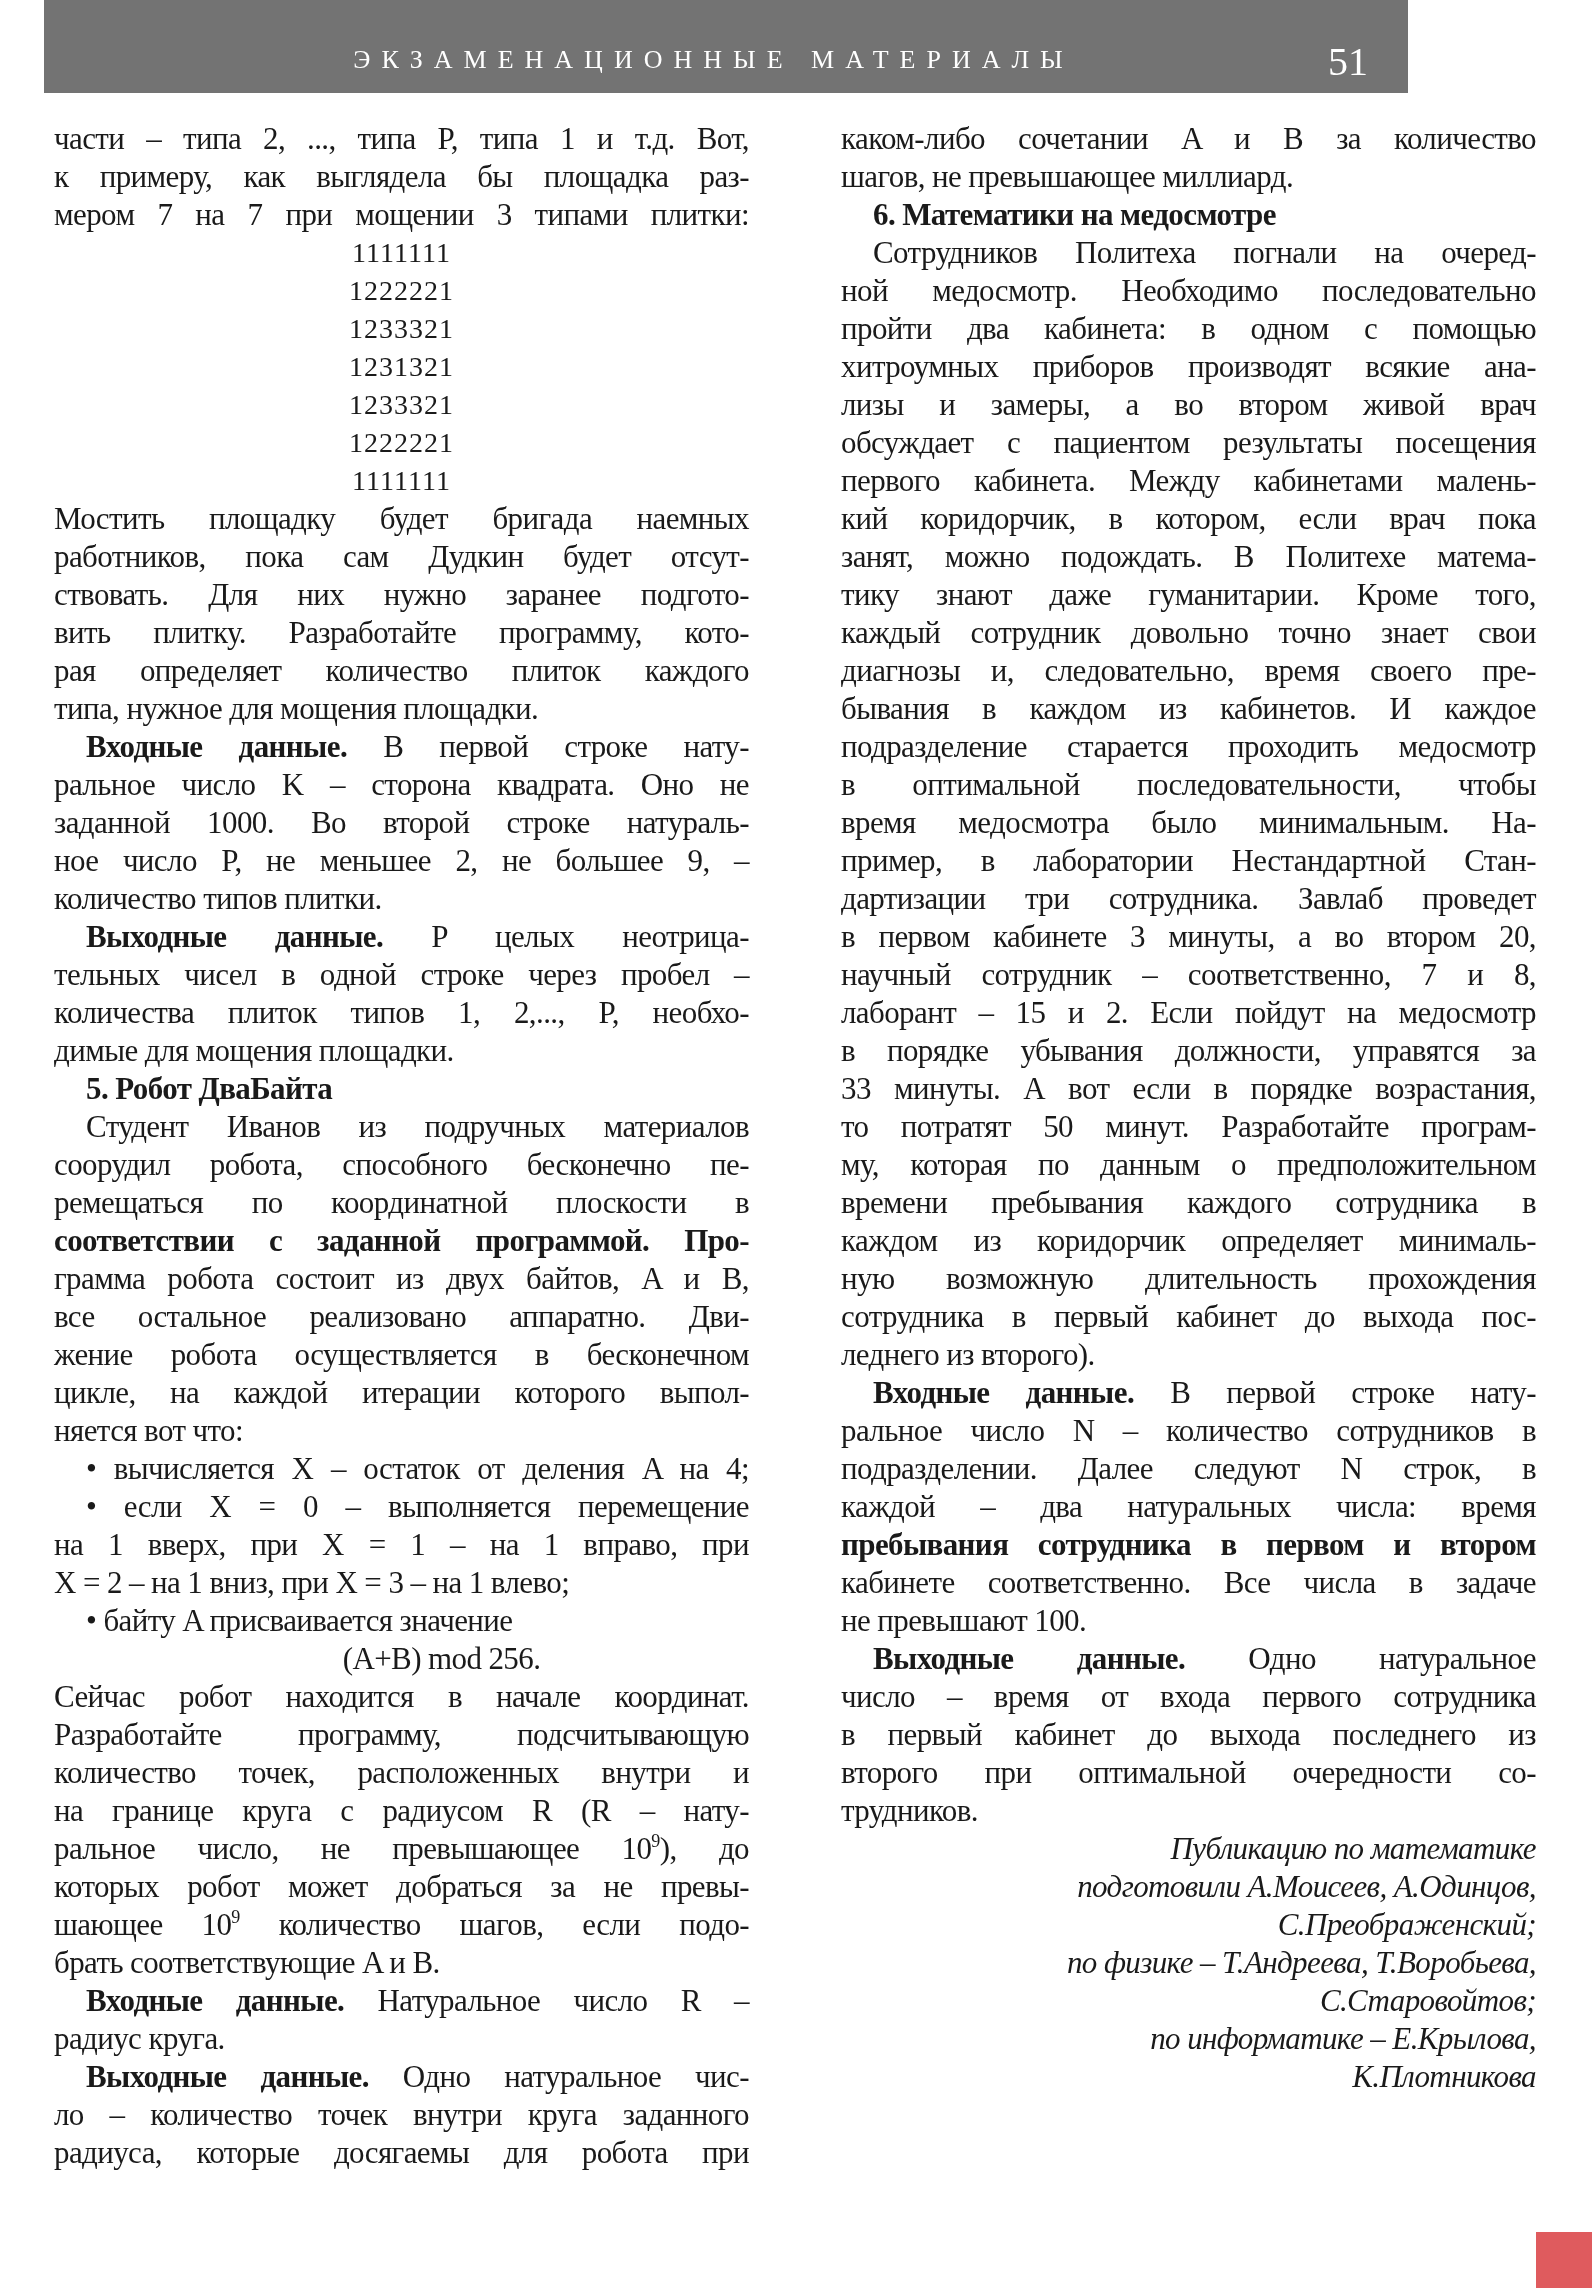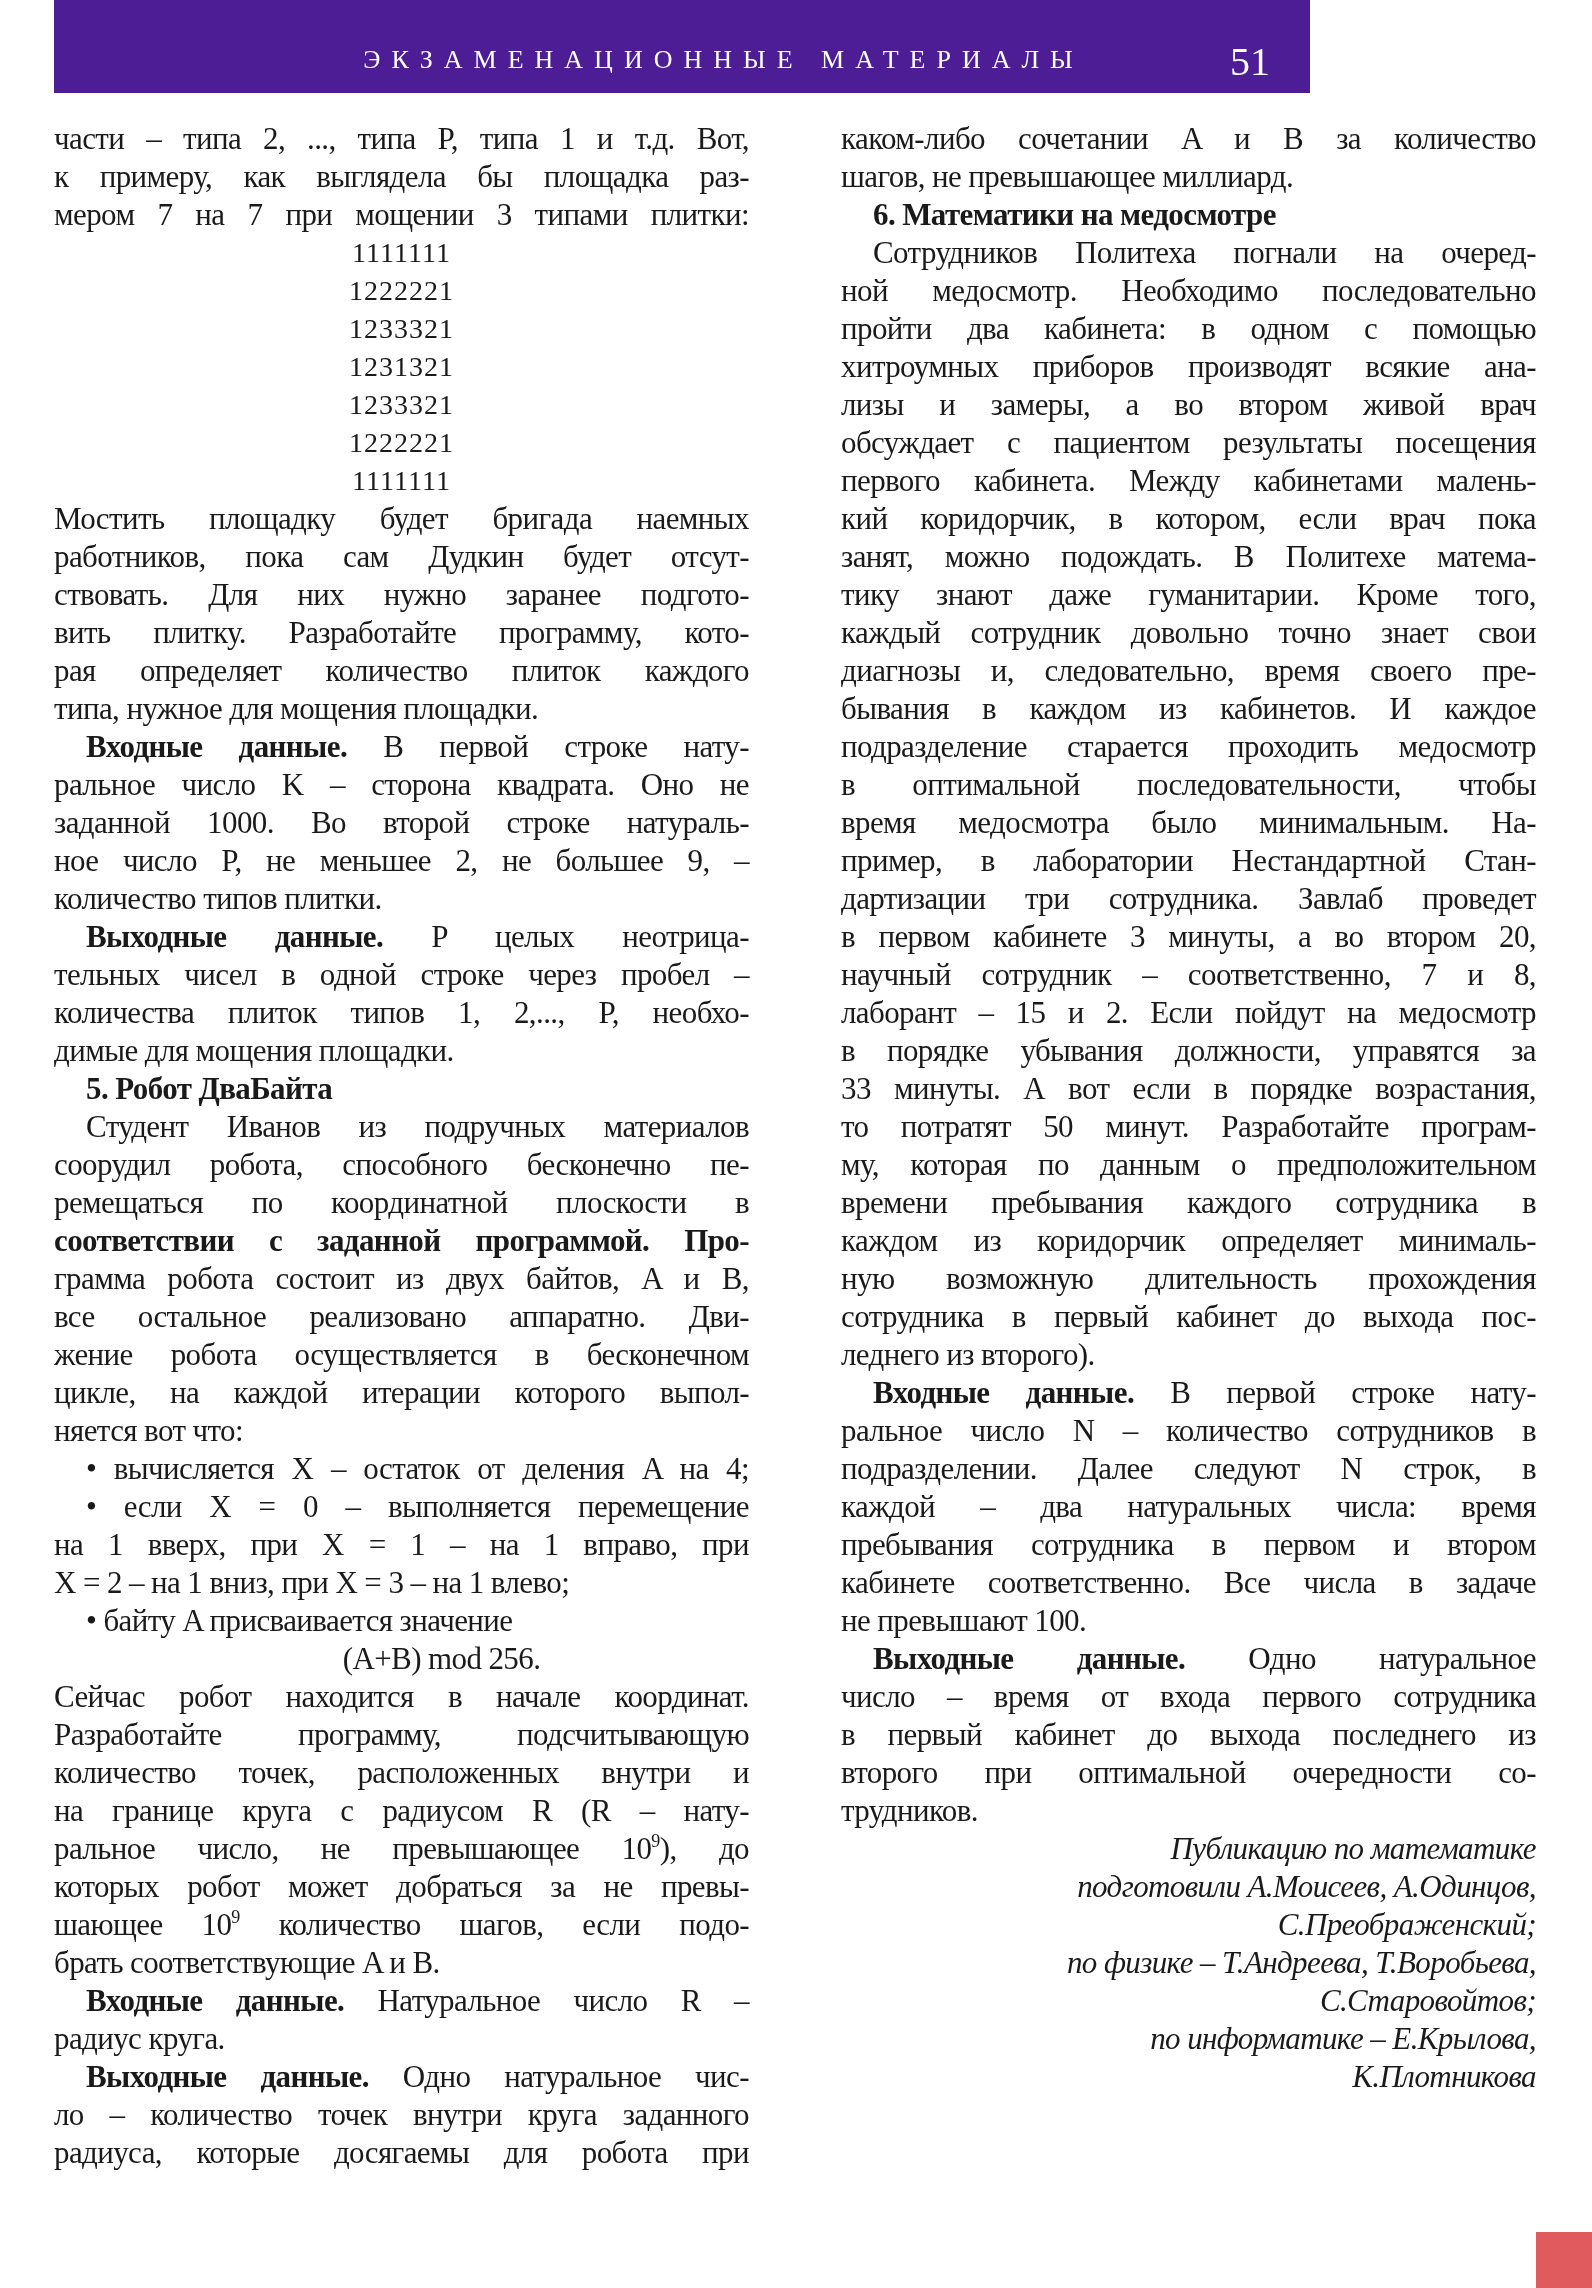--- a/index.html
+++ b/index.html
@@ -1,18 +1,18 @@
 <!DOCTYPE html>
 <html><head>
 <meta charset="utf-8">
 <style>
   html, body { margin: 0; padding: 0; background: #ffffff; }
   body { width: 1592px; height: 2289px; position: relative; overflow: hidden;
          font-family: "Liberation Serif", "DejaVu Serif", serif; color: #1a1a1a; }
-  .header-bar { position: absolute; left: 54px; top: 0; width: 1256px; height: 93px; background: #4c1d95; }
+  .header-bar { position: absolute; left: 44px; top: 0; width: 1364px; height: 93px; background: #737373; }
   .header-title { position: absolute; left: 0; top: 45px; width: 1339px; text-align: center;
                   color: #ffffff; font-size: 26px; letter-spacing: 11px; line-height: 30px; }
   .page-number { position: absolute; right: 40px; top: 40px; color: #ffffff; font-size: 40px; line-height: 44px; }
   .column { position: absolute; top: 120px; }
   .col-left { left: 54px; width: 695px; }
   .col-right { left: 841px; width: 695px; }
   .ln { display: block; height: 38px; line-height: 38px; font-size: 31px; white-space: nowrap;
         text-align: justify; text-align-last: justify; letter-spacing: -0.6px; transform-origin: left center; }
   .ln.last { text-align-last: left; }
   .ln.right { text-align: right; text-align-last: right; }
@@ -135,21 +135,21 @@
   <span class="ln" style="display: block;">времени пребывания каждого сотрудника в</span>
   <span class="ln" style="display: block;">каждом из коридорчик определяет минималь-</span>
   <span class="ln" style="display: block;">ную возможную длительность прохождения</span>
   <span class="ln" style="display: block;">сотрудника в первый кабинет до выхода пос-</span>
   <span class="ln last" style="display: block;">леднего из второго).</span>
 
   <span class="ln indent" style="display: block;"><b>Входные данные.</b><span> В первой строке нату-</span></span>
   <span class="ln" style="display: block;">ральное число N – количество сотрудников в</span>
   <span class="ln" style="display: block;">подразделении. Далее следуют N строк, в</span>
   <span class="ln" style="display: block;">каждой – два натуральных числа: время</span>
-  <span class="ln" style="display: block;">пребывания сотрудника в первом и втором</span>
+  <span class="ln" style="display: block; font-weight: bold;">пребывания сотрудника в первом и втором</span>
   <span class="ln" style="display: block;">кабинете соответственно. Все числа в задаче</span>
   <span class="ln last" style="display: block;">не превышают 100.</span>
 
   <span class="ln indent" style="display: block;"><b>Выходные данные.</b><span> Одно натуральное</span></span>
   <span class="ln" style="display: block;">число – время от входа первого сотрудника</span>
   <span class="ln" style="display: block;">в первый кабинет до выхода последнего из</span>
   <span class="ln" style="display: block;">второго при оптимальной очередности со-</span>
   <span class="ln last" style="display: block;">трудников.</span>
 
   <div>

